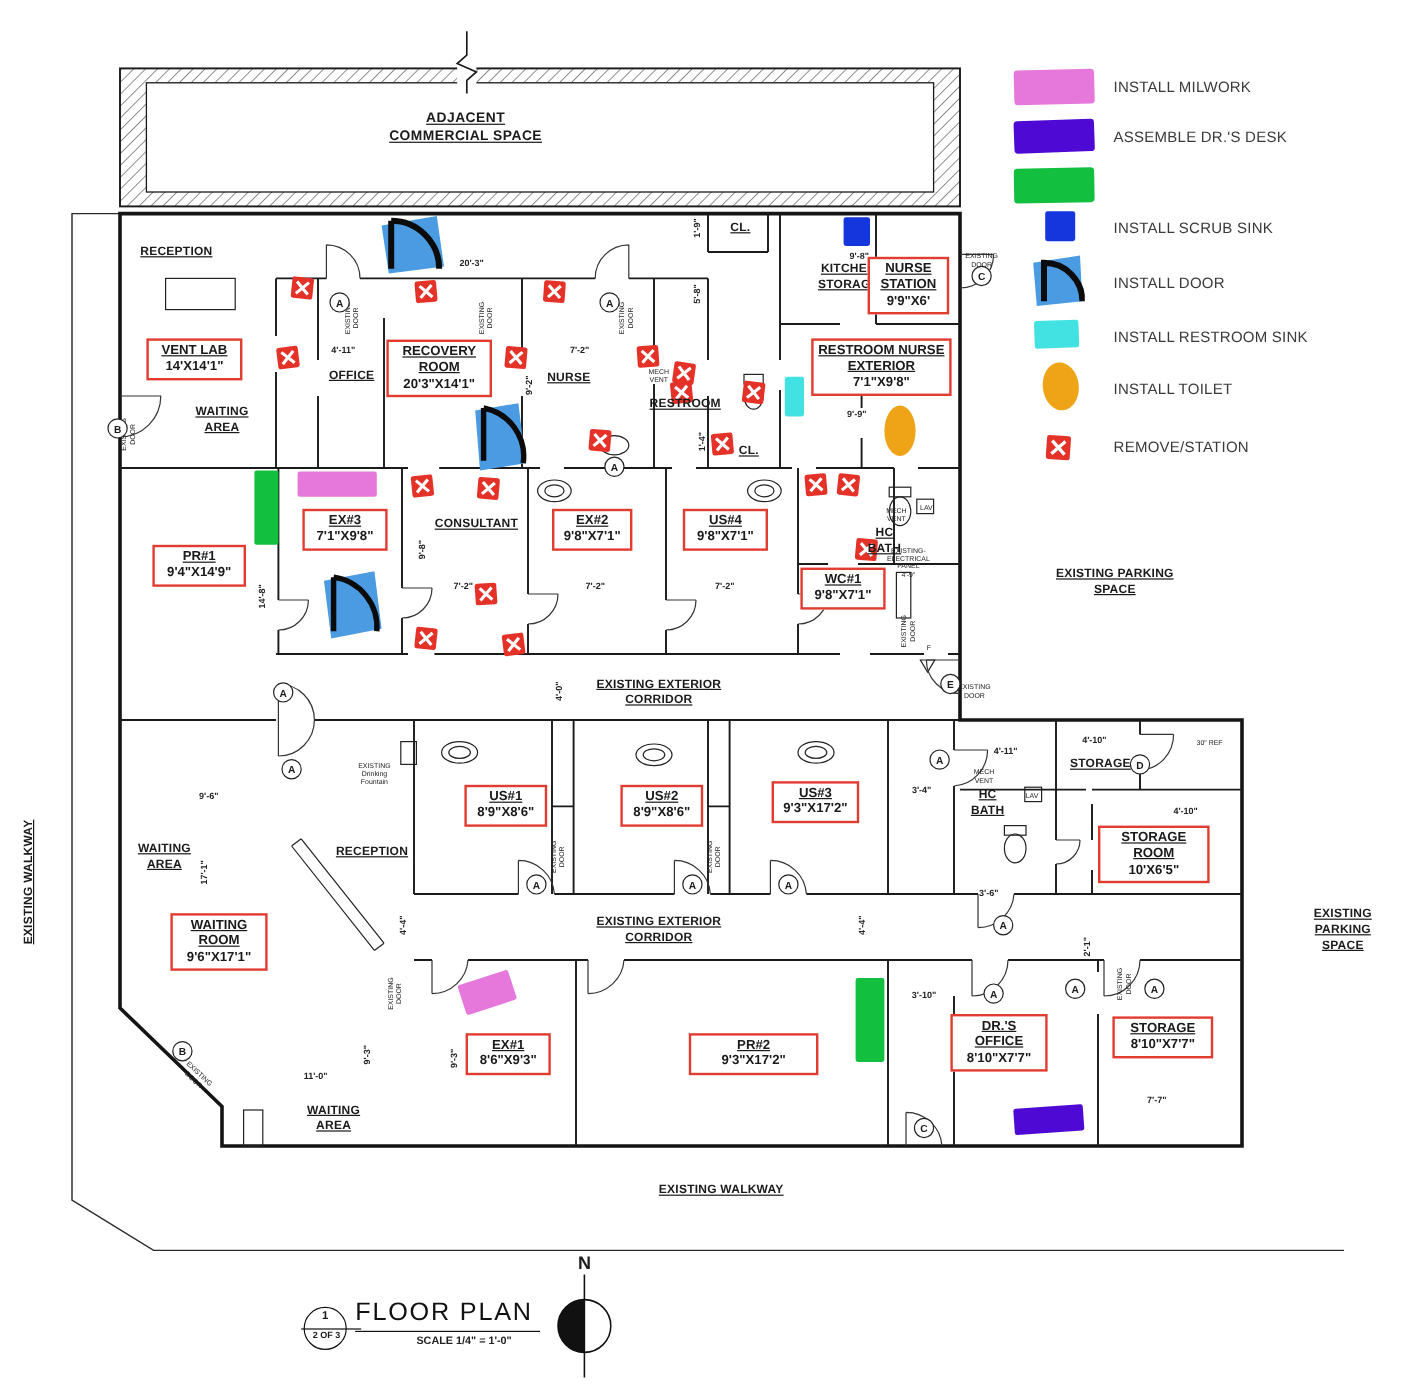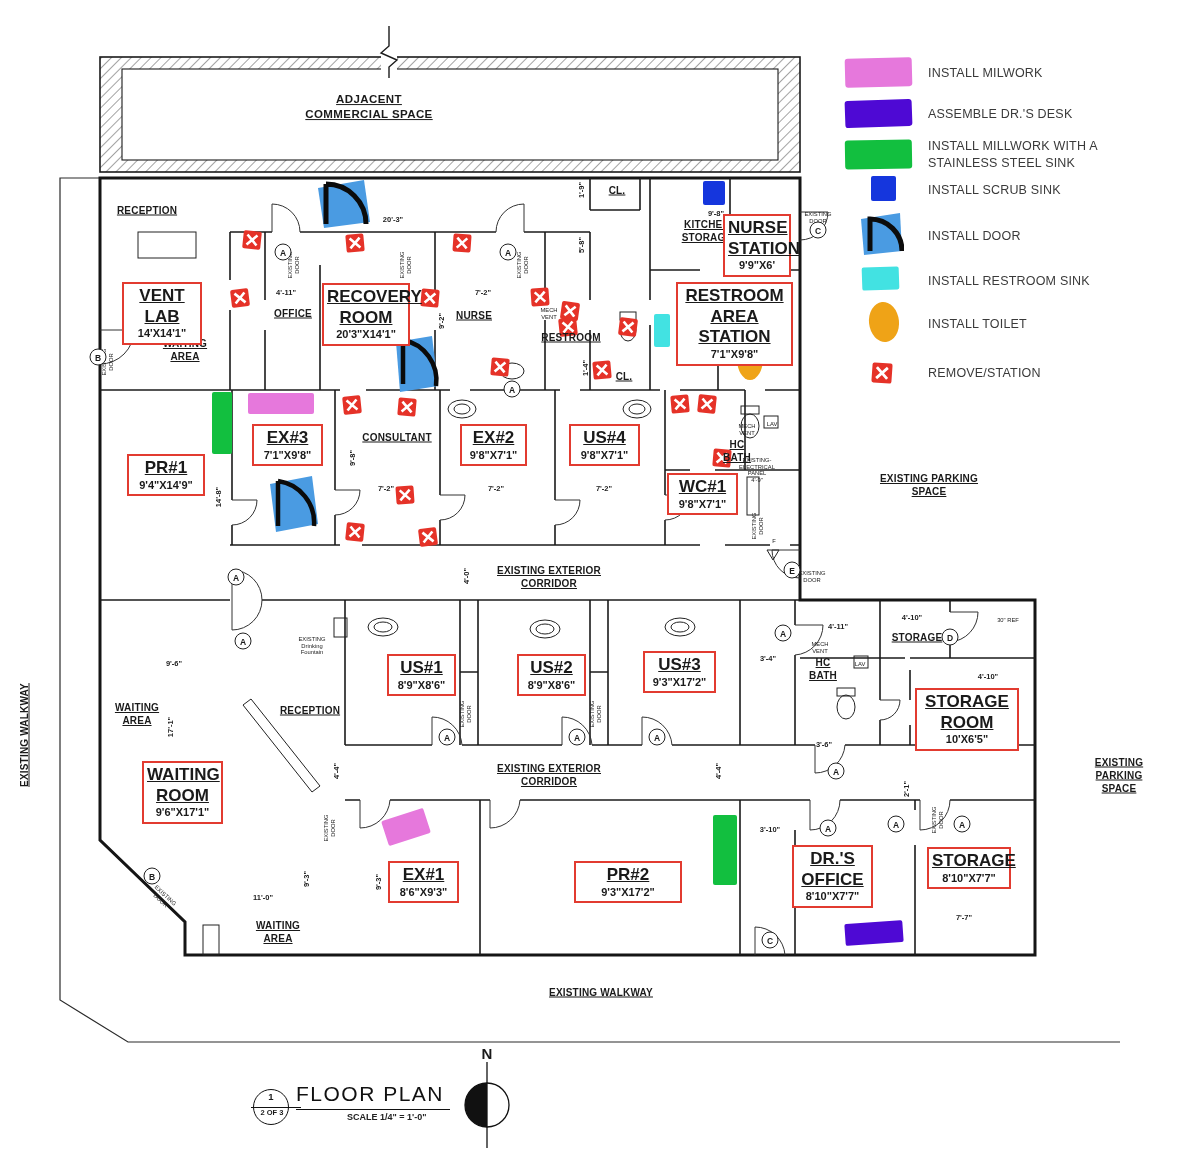--- a/index.html
+++ b/index.html
@@ -3,21 +3,21 @@
 <meta charset="utf-8">
 <style>
   html,body{margin:0;padding:0;background:#fff;}
   .sheet{position:relative;width:1186px;height:1156px;background:#fff;overflow:hidden;
          font-family:"Liberation Sans",sans-serif;color:#1a1a1a;}
   .plan-svg{position:absolute;left:0;top:0;z-index:0;}
 
   
   .room-box{position:absolute;z-index:5;border:2.3px solid var(--label_red,#e23b30);background:#fff;
             text-align:center;padding:2px 3px;line-height:1.22;box-sizing:border-box;}
-  .rname{display:block;font-size:17px;font-weight:700;text-decoration:underline;white-space:pre-line;}
+  .rname{display:block;font-size:11px;font-weight:700;text-decoration:underline;white-space:pre-line;}
   .rdims{display:block;font-size:11px;font-weight:700;white-space:nowrap;}
 
   
   .area{position:absolute;z-index:2;font-size:10px;font-weight:700;text-decoration:underline;
         text-align:center;white-space:pre-line;line-height:1.3;letter-spacing:.2px;
         transform:translate(-50%,-50%);}
   .areav{transform:translate(-50%,-50%) rotate(-90deg);}
   .area-big{font-size:11.5px;letter-spacing:.4px;}
 
   
@@ -285,21 +285,21 @@
         </g>
     </g>
 
     <g>
       <line x1="487" y1="1062" x2="487" y2="1148" stroke="#111" stroke-width="1.3"></line>
       <circle cx="487" cy="1105" r="22" fill="none" stroke="#111" stroke-width="1.3"></circle>
       <path d="M487,1083 A22,22 0 0 0 487,1127 Z" fill="#111"></path>
     </g>
   </svg>
 
-  <div class="area area-big" style="left:369px;top:107px">ADJACENT
+  <div class="area area-big" style="left:388px;top:107px">ADJACENT
 COMMERCIAL SPACE</div>
   <div class="area" style="left:147px;top:210px">RECEPTION</div>
   <div class="area" style="left:293px;top:313px">OFFICE</div>
   <div class="area" style="left:185px;top:350px">WAITING
 AREA</div>
   <div class="area" style="left:707px;top:231px;z-index:1">KITCHEN
 STORAGE</div>
   <div class="area" style="left:617px;top:190px">CL.</div>
   <div class="area" style="left:624px;top:376px">CL.</div>
   <div class="area" style="left:571px;top:337px">RESTROOM</div>
@@ -332,21 +332,21 @@
     </div>
   <div class="room-box" style="left:322px;top:283px;width:88px">
       <span class="rname">RECOVERY ROOM</span>
       <span class="rdims">20'3"X14'1"</span>
     </div>
   <div class="room-box" style="left:723px;top:214px;width:68px">
       <span class="rname">NURSE STATION</span>
       <span class="rdims">9'9"X6'</span>
     </div>
   <div class="room-box" style="left:676px;top:282px;width:117px">
-      <span class="rname">RESTROOM AREA STATION</span>
+      <span class="rname">RESTROOM NURSE EXTERIOR</span>
       <span class="rdims">7'1"X9'8"</span>
     </div>
   <div class="room-box" style="left:252px;top:424px;width:71px">
       <span class="rname">EX#3</span>
       <span class="rdims">7'1"X9'8"</span>
     </div>
   <div class="room-box" style="left:460px;top:424px;width:67px">
       <span class="rname">EX#2</span>
       <span class="rdims">9'8"X7'1"</span>
     </div>
@@ -367,21 +367,21 @@
       <span class="rdims">8'9"X8'6"</span>
     </div>
   <div class="room-box" style="left:517px;top:654px;width:69px">
       <span class="rname">US#2</span>
       <span class="rdims">8'9"X8'6"</span>
     </div>
   <div class="room-box" style="left:643px;top:651px;width:73px">
       <span class="rname">US#3</span>
       <span class="rdims">9'3"X17'2"</span>
     </div>
-  <div class="room-box" style="left:915px;top:688px;width:104px">
+  <div class="room-box" style="left:915px;top:688px;width:93px">
       <span class="rname">STORAGE ROOM</span>
       <span class="rdims">10'X6'5"</span>
     </div>
   <div class="room-box" style="left:142px;top:761px;width:81px">
       <span class="rname">WAITING ROOM</span>
       <span class="rdims">9'6"X17'1"</span>
     </div>
   <div class="room-box" style="left:388px;top:861px;width:71px">
       <span class="rname">EX#1</span>
       <span class="rdims">8'6"X9'3"</span>
@@ -491,22 +491,20 @@
 PANEL
 4'-9"</span>
   <span class="tiny" style="left:774px;top:541px">F</span>
 
   <div class="legend">
     <span class="sw sw-milwork"></span>
     <span class="lg" style="left:83px;top:10px">INSTALL MILWORK</span>
     <span class="sw sw-desk"></span>
     <span class="lg" style="left:83px;top:51px">ASSEMBLE DR.'S DESK</span>
     <span class="sw sw-green"></span>
-    <span class="lg" style="left:83px;top:83px">INSTALL MILLWORK WITH A
-STAINLESS STEEL SINK</span>
     <span class="sw sw-scrub"></span>
     <span class="lg" style="left:83px;top:127px">INSTALL SCRUB SINK</span>
     <span class="sw" style="left:13px;top:156px">
       <svg width="46" height="46" viewBox="0 0 46 46">
         <polygon points="3,8 42,2 44,40 6,44" fill="var(--door,#4a9be2)"></polygon>
         <path d="M12,40 V8 A32,32 0 0 1 44,40" stroke="#0c0c0c" stroke-width="5" fill="none"></path>
       </svg>
     </span>
     <span class="lg" style="left:83px;top:173px">INSTALL DOOR</span>
     <span class="sw sw-cyan"></span>

